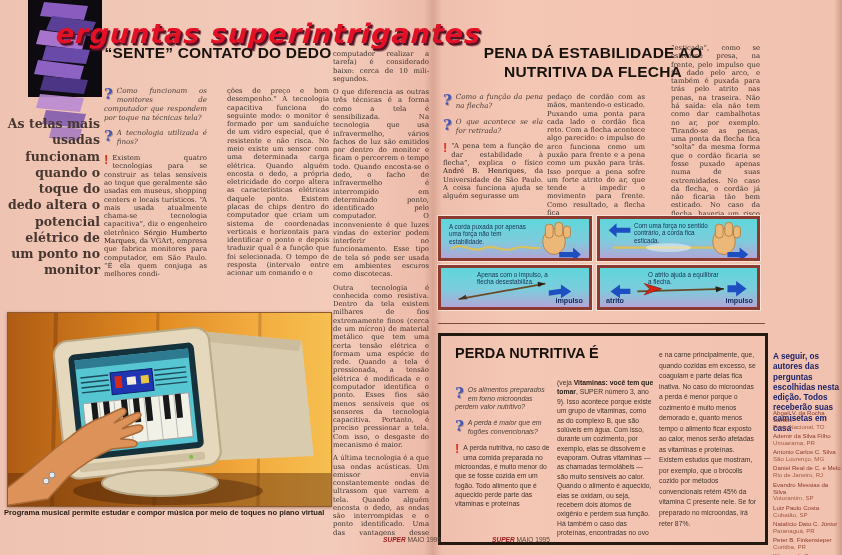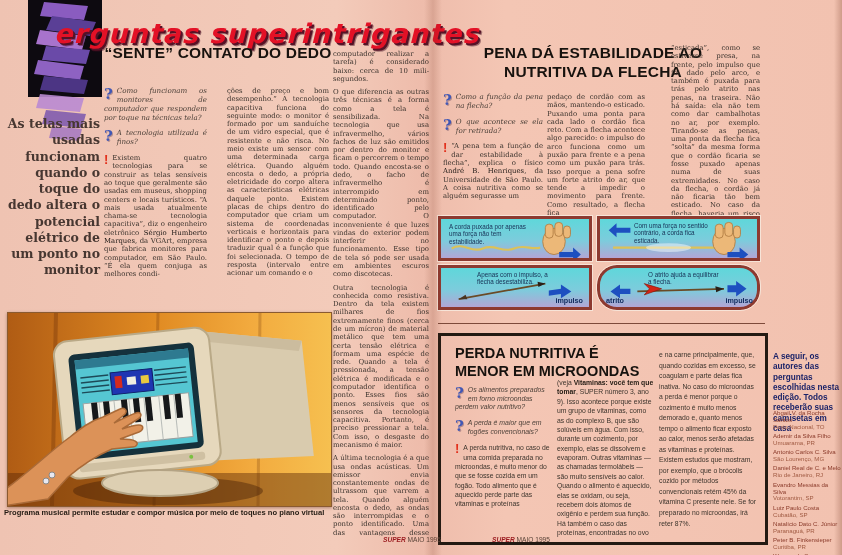--- a/index.html
+++ b/index.html
@@ -209,21 +209,21 @@
   <div class="abs col" style="left:443px;top:93px;width:100px;height:122px;">
     <div class="question">
       <span class="qmark">?</span>
       <span>Como a função da pena na flecha?</span>
     </div>
     <div class="question">
       <span class="qmark">?</span>
       <span>O que acontece se ela for retirada?</span>
     </div>
     <div class="bpar">
-      <span class="bang">!</span><span>“A pena tem a função de dar estabilidade à flecha”, explica o físico </span><span class="bname">André B. Henriques</span><span>, da Universidade de São Paulo. A coisa nutritiva como se alguém segurasse um</span>
+      <span class="bang">!</span><span>“A pena tem a função de dar estabilidade à flecha”, explica o físico </span><span class="bname">André B. Henriques</span><span>, da Universidade de São Paulo. A coisa funciona ajuda se alguém segurasse um</span>
     </div>
   </div>
 
   <div class="abs col" style="left:547px;top:93px;width:98px;height:122px;">pedaço de cordão com as mãos, mantendo-o esticado. Puxando uma ponta para cada lado o cordão fica reto. Com a flecha acontece algo parecido: o impulso do arco funciona como um puxão para frente e a pena como um puxão para trás. Isso porque a pena sofre um forte atrito do ar, que tende a impedir o movimento para frente. Como resultado, a flecha fica</div>
 
   <div class="abs col" style="left:671px;top:44px;width:89px;height:172px;">“esticada”, como se estivesse presa, na frente, pelo impulso que foi dado pelo arco, e também é puxada para trás pelo atrito nas penas, na traseira. Não há saída: ela não tem como dar cambalhotas no ar, por exemplo. Tirando-se as penas, uma ponta da flecha fica “solta” da mesma forma que o cordão ficaria se fosse puxado apenas numa de suas extremidades. No caso da flecha, o cordão já não ficaria tão bem esticado. No caso da flecha, haveria um risco de ela se desestabilizar. ■</div>
 
   <div class="abs dpanel" style="left:438px;top:216px;width:154px;height:45px;">
     <svg class="dsvg" viewBox="0 0 154 45">
       <path d="M4,34 C 18,26 26,40 40,34 C 54,28 62,40 76,34 C 88,29 96,36 106,33" fill="none" stroke="#dcc257" stroke-width="2.5"></path>
@@ -258,39 +258,38 @@
     <svg class="dsvg" viewBox="0 0 154 45">
       <line x1="12" y1="36" x2="112" y2="18" stroke="#6a4a26" stroke-width="2"></line>
       <polygon points="112,18 103,16 104,22" fill="#2a2018"></polygon>
       <polygon points="12,36 20,31 22,36" fill="#4a3420"></polygon>
       <polygon points="116,26 130,24 130,19 142,27 130,35 130,30 116,32" fill="#1d4fc0"></polygon>
     </svg>
     <div class="dcaption" style="left:36px;top:3px;width:84px;">Apenas com o impulso, a flecha desestabiliza.</div>
     <div class="dlabel" style="right:6px;bottom:2px;">impulso</div>
   </div>
 
-  <div class="abs dpanel" style="left:597px;top:265px;width:163px;height:45px;border-radius:20px;">
+  <div class="abs dpanel" style="left:597px;top:265px;width:163px;height:45px;">
     <svg class="dsvg" viewBox="0 0 163 45">
       <polygon points="26,24 14,24 14,19 3,27 14,35 14,30 26,30" fill="#1d4fc0"></polygon>
       <line x1="34" y1="27" x2="134" y2="24" stroke="#6a4a26" stroke-width="2"></line>
       <polygon points="42,18 62,24 42,31 48,24" fill="#d42414" stroke="#8a1408" stroke-width="0.8"></polygon>
       <polygon points="134,24 124,21 125,28" fill="#2a2018"></polygon>
       <polygon points="138,20 148,20 148,15 160,24 148,33 148,28 138,28" fill="#1d4fc0"></polygon>
     </svg>
     <div class="dcaption" style="left:48px;top:3px;width:72px;">O atrito ajuda a equilibrar a flecha.</div>
     <div class="dlabel" style="left:6px;bottom:2px;">atrito</div>
     <div class="dlabel" style="right:4px;bottom:2px;">impulso</div>
   </div>
 
   <div class="abs rule" style="left:438px;top:323px;width:327px;"></div>
 
   <div class="abs micro-box" style="left:438px;top:333px;width:330px;height:212px;">
     <div class="abs micro-title" style="left:14px;top:8px;width:220px;">
       <div>PERDA NUTRITIVA É</div>
-      <div>MENOR EM MICROONDAS</div>
     </div>
 
     <div class="abs mcol" style="left:14px;top:50px;width:96px;height:152px;">
       <div class="question">
         <span class="qmark">?</span>
         <span>Os alimentos preparados em forno microondas perdem valor nutritivo?</span>
       </div>
       <div class="question">
         <span class="qmark">?</span>
         <span>A perda é maior que em fogões convencionais?</span>

